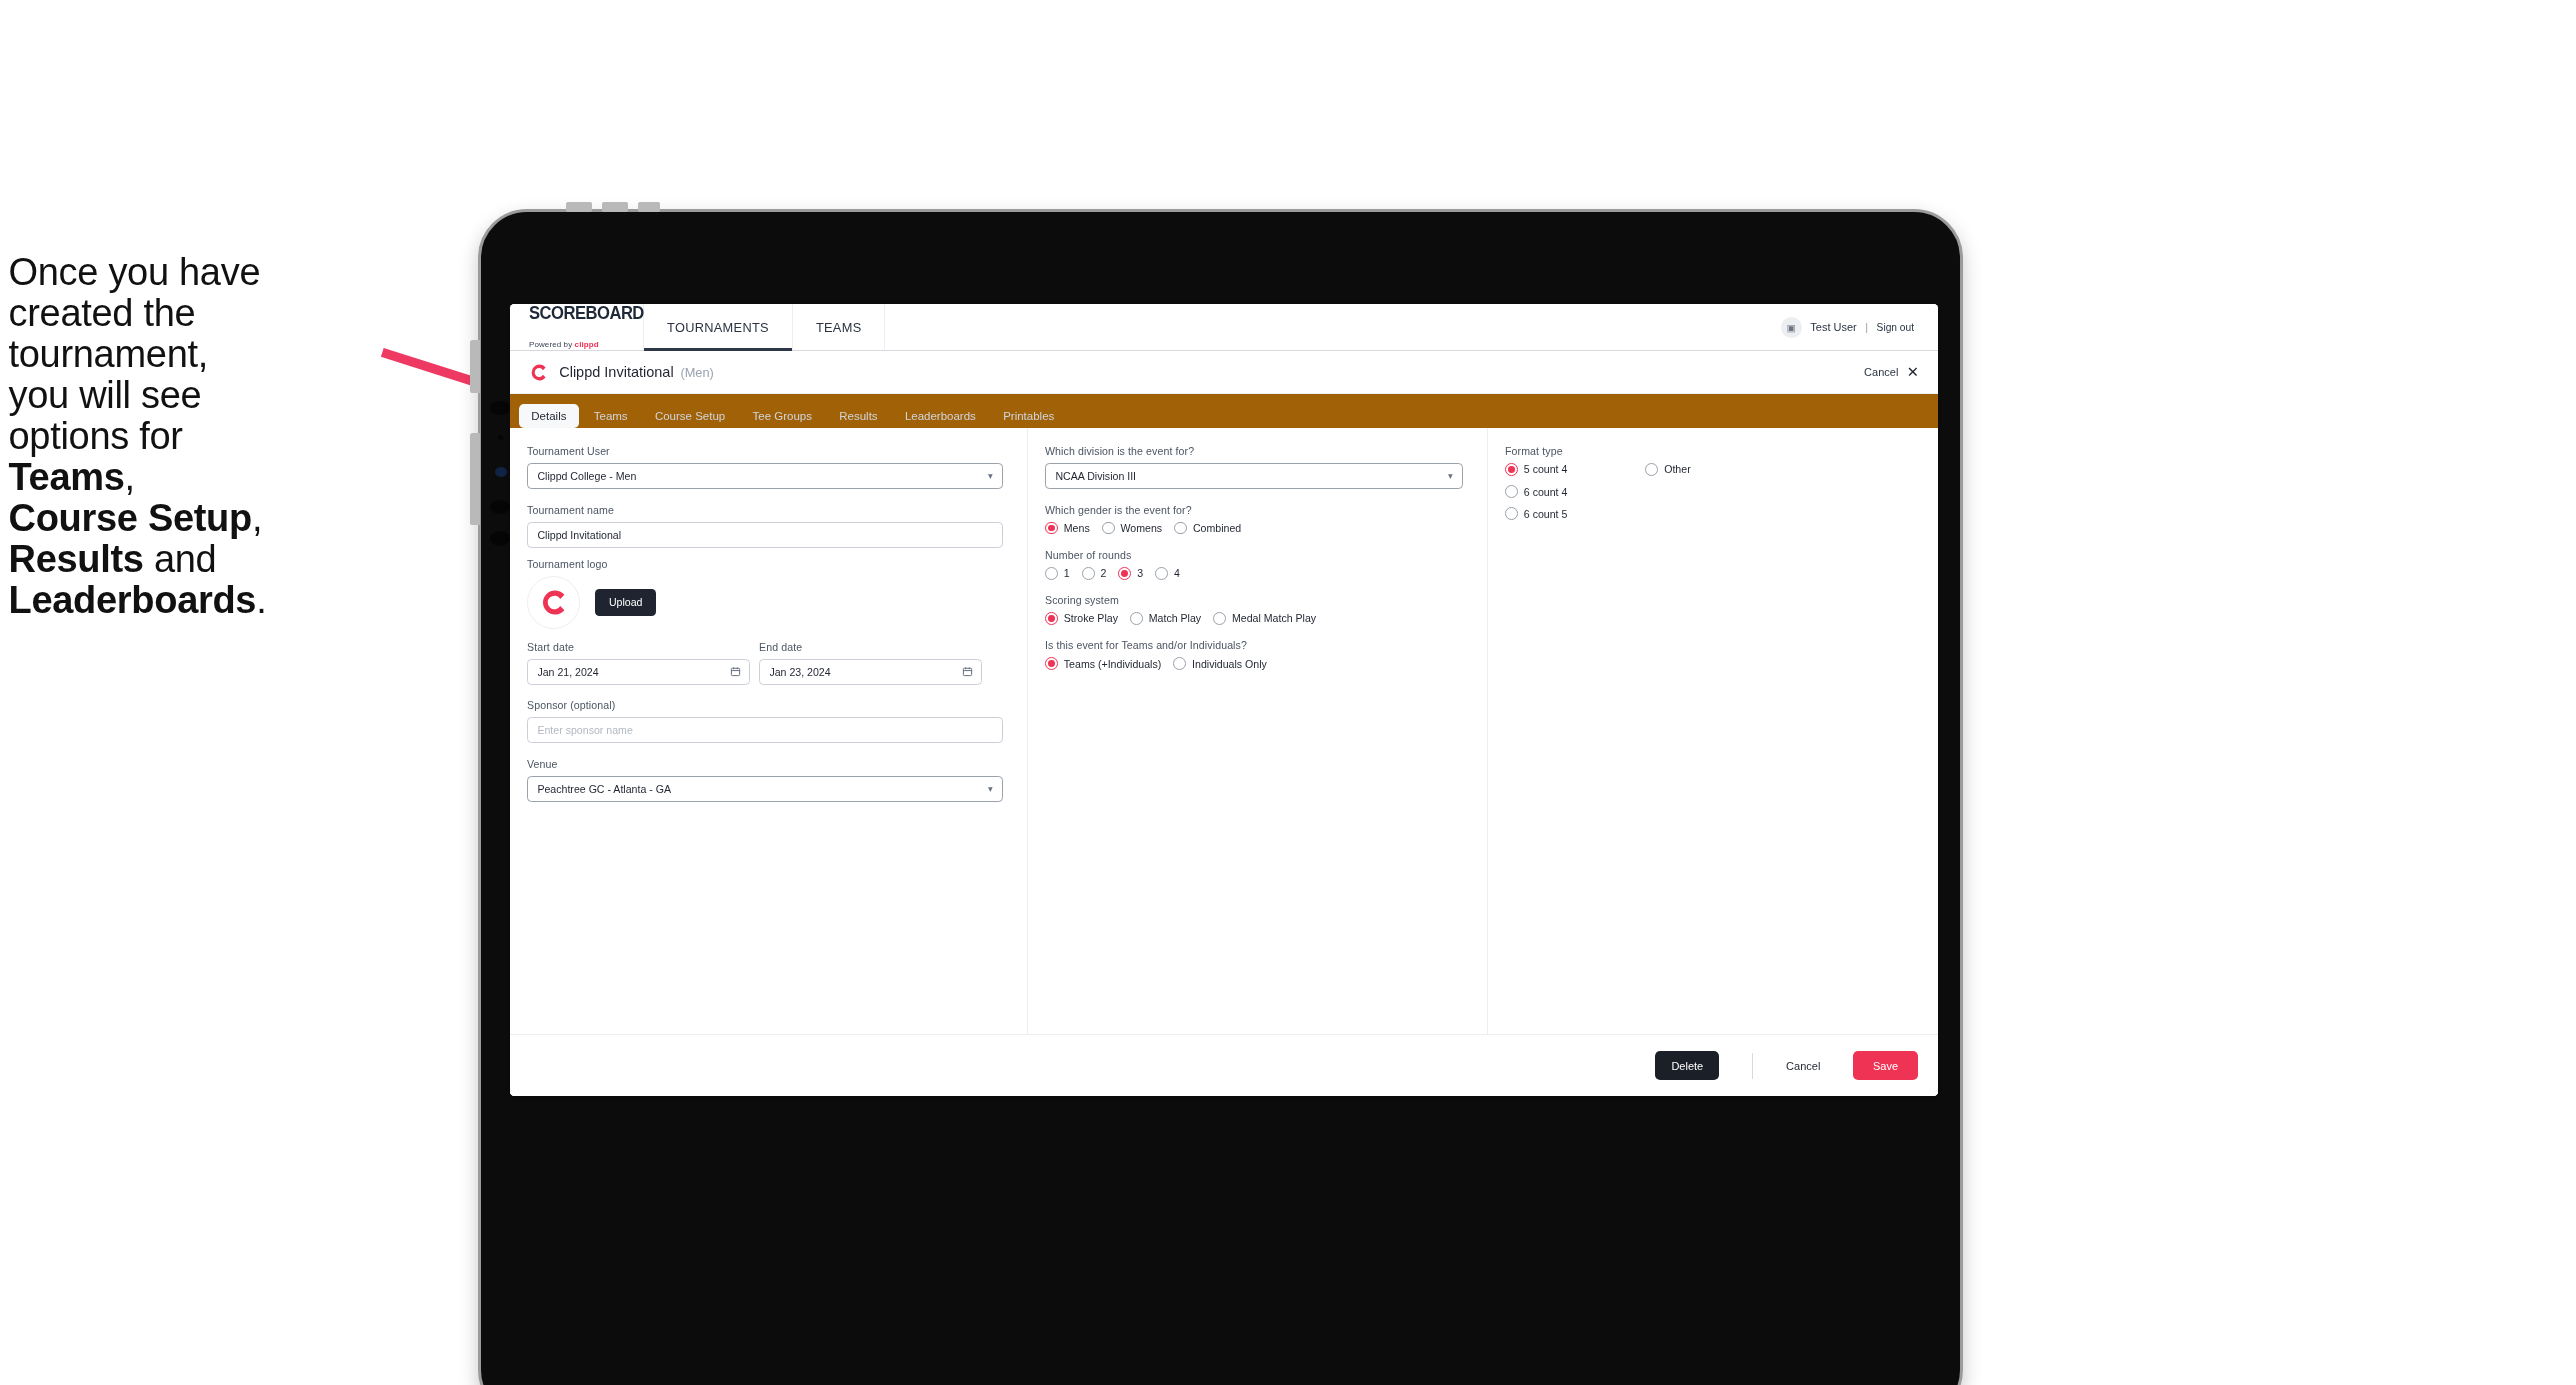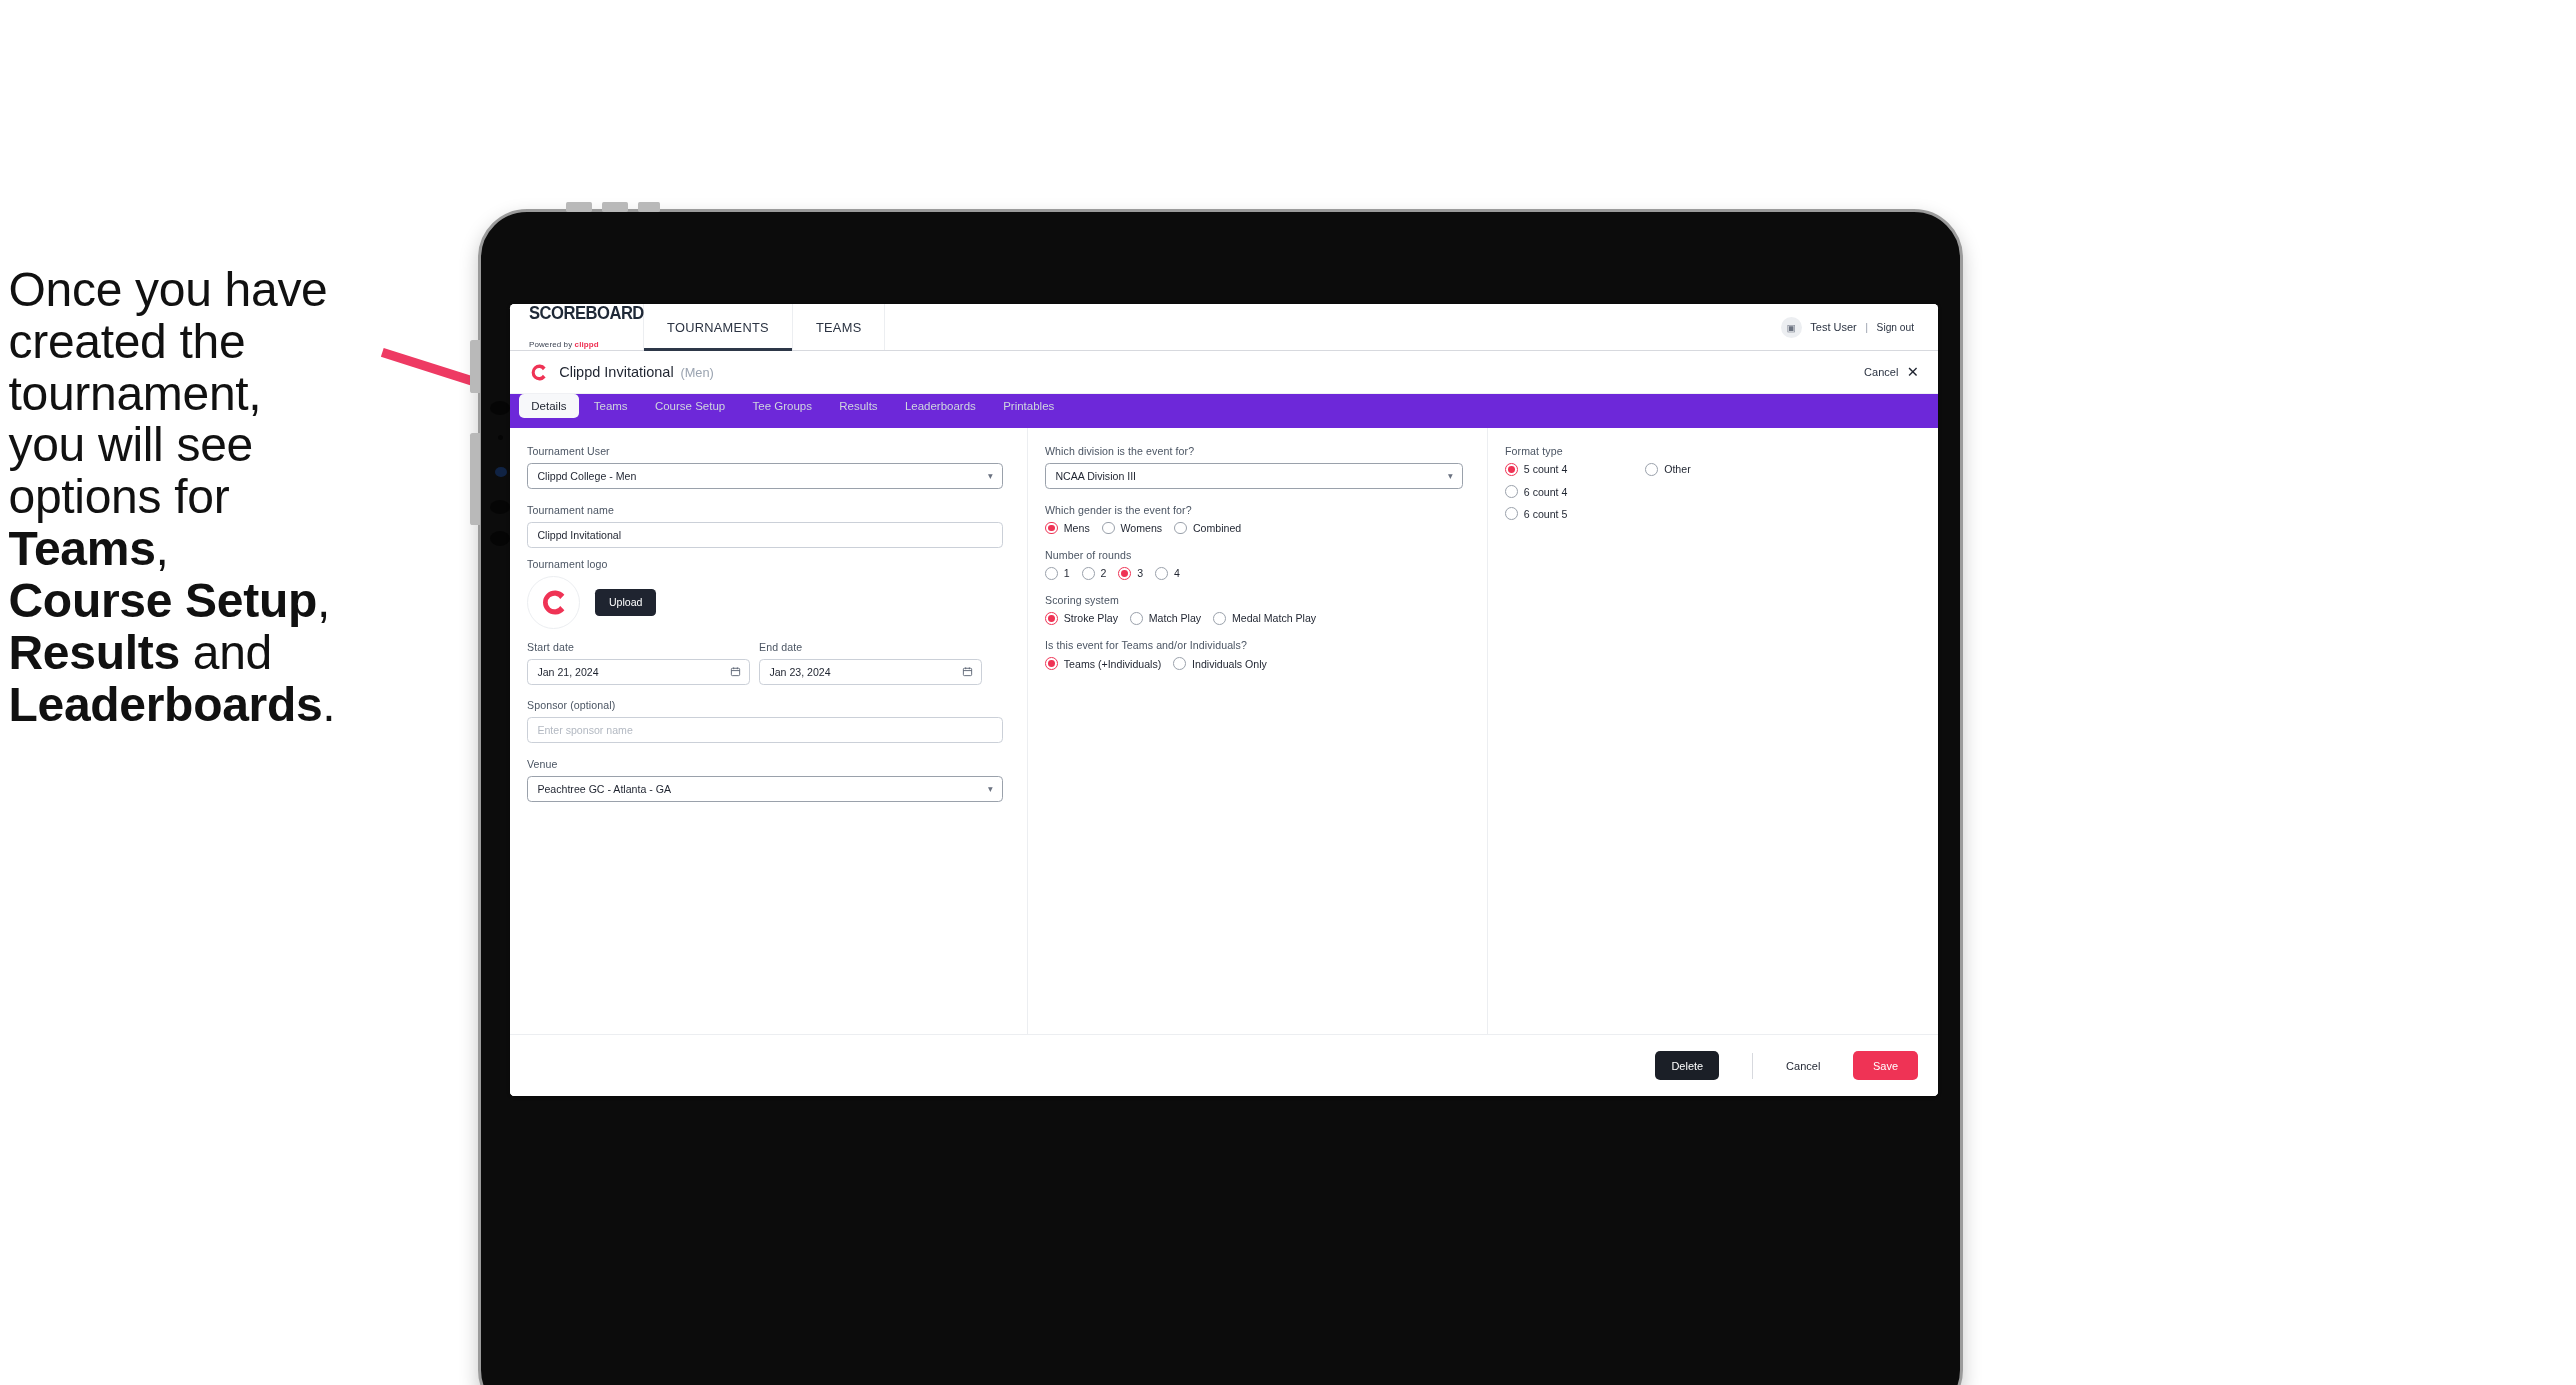--- a/index.html
+++ b/index.html
@@ -7,23 +7,23 @@
     width: 2576px; height: 1386px;
     background: #ffffff;
     font-family: "Liberation Sans", sans-serif;
     overflow: hidden;
   }
   #stage { position: relative; width: 2576px; height: 1386px; background: #fff; }
 
   
   .annotation {
     position: absolute;
-    left: 8.5px; top: 264px;
+    left: 8.5px; top: 252px;
     width: 426px;
-    font-size: 48px;
+    font-size: 38px;
     line-height: 1.08;
     color: #111111;
     font-weight: 400;
     letter-spacing: -0.3px;
   }
   .annotation b { font-weight: 700; }
 
   
   .arrow-svg { position: absolute; left: 358px; top: 315px; width: 358px; height: 170px; }
 
@@ -134,22 +134,22 @@
   }
   .event-title { font-size: 14.5px; color: #1f2430; font-weight: 400; }
   .event-gender { font-size: 12.8px; color: #9aa3b0; margin-left: 6.8px; }
   .titlebar-spacer { flex: 1; }
   .cancel-top { font-size: 11px; color: #2b3342; cursor: pointer; }
   .close-x { font-size: 14.5px; color: #1f2430; margin-left: 8.5px; cursor: pointer; line-height: 1; }
 
   
   .tabbar {
     height: 34px;
-    background: #6d28d9;
-    display: flex; align-items: flex-start;
+    background: #a16207;
+    display: flex; align-items: flex-end;
     padding-left: 8.5px;
     gap: 1.7px;
   }
   .tab {
     font-size: 11.5px;
     color: #cfd5de;
     padding: 6px 12.8px;
     border-radius: 5.1px;
     cursor: pointer;
     white-space: nowrap;

